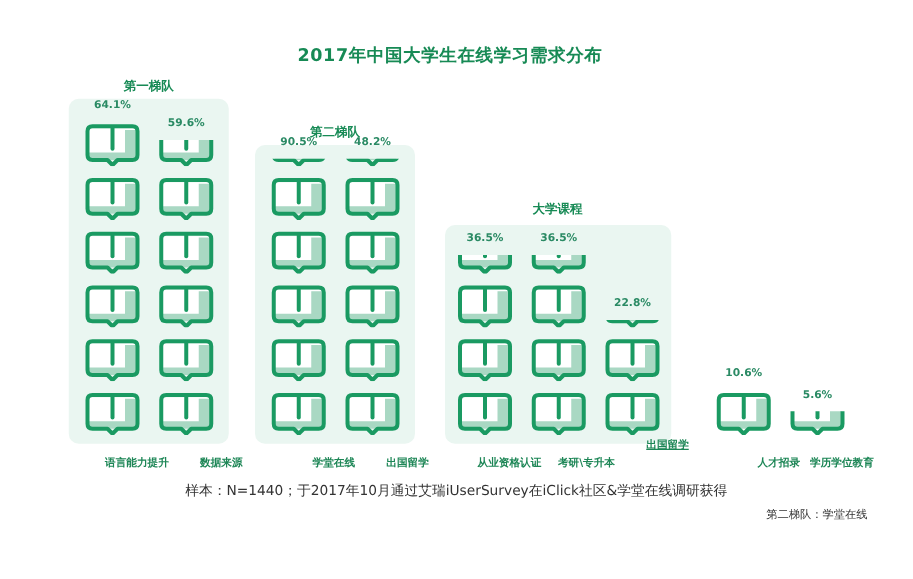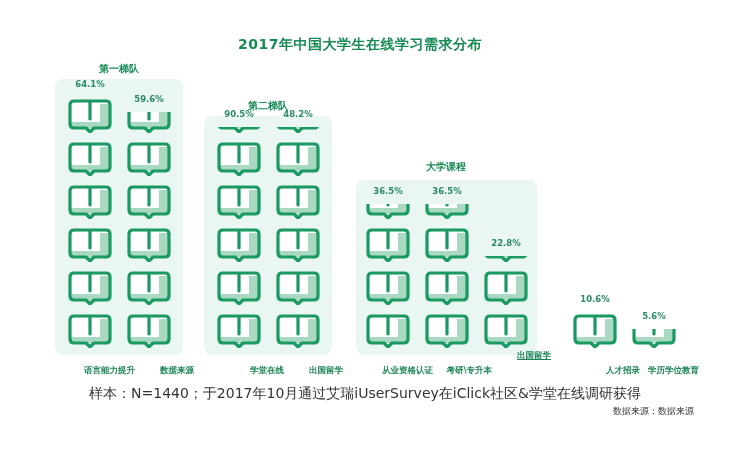--- a/index.html
+++ b/index.html
@@ -5,21 +5,21 @@
   * { margin:0; padding:0; box-sizing:border-box; }
   body { width:730px; height:463px; background:#ffffff; position:relative; overflow:hidden;
          font-family:"DejaVu Sans","Liberation Sans",sans-serif; }
   .title { position:absolute; top:36px; left:0; width:720px; text-align:center;
            font-size:14px; font-weight:bold; color:#178a55; letter-spacing:0.5px; }
   .tier-box { position:absolute; background:#eaf6f1; border-radius:8px; }
   .tier-label { position:absolute; font-size:10px; font-weight:bold; color:#178a55; text-align:center; width:120px; }
   .pct { position:absolute; font-size:8.5px; font-weight:bold; color:#2a8a64; width:60px; text-align:center; }
   .cat { position:absolute; font-size:8.5px; font-weight:bold; color:#1d8656; width:90px; text-align:right; }
   .book { position:absolute; width:48px; height:36px; overflow:hidden; }
-  .note { position:absolute; top:385px; left:0; width:730px; text-align:center; font-size:14px; color:#333; }
+  .note { position:absolute; top:385px; left:0; width:730px; text-align:center; font-size:11px; color:#333; }
   .source { position:absolute; top:405px; right:36px; font-size:9px; color:#333; }
 </style>
 </head>
 <body>
 
 <div class="title">2017年中国大学生在线学习需求分布</div>
 
 <div class="tier-box" style="left:55px;top:79px;width:128px;height:276px;"></div>
 <div class="tier-box" style="left:204px;top:116px;width:128px;height:239px;"></div>
 <div class="tier-box" style="left:356px;top:180px;width:181px;height:175px;"></div>
@@ -357,13 +357,13 @@
     <rect x="5" y="25" width="38" height="6" fill="#a9d8c3"></rect>
     <path d="M4 8 Q4 4 8 4 L40 4 Q44 4 44 8 L44 27 Q44 31 40 31 L28 31 L24 35 L20 31 L8 31 Q4 31 4 27 Z" fill="none" stroke="#1a9a62" stroke-width="3.2" stroke-linejoin="round"></path>
     <line x1="24" y1="5" x2="24" y2="22" stroke="#1a9a62" stroke-width="3.2" stroke-linecap="round"></line>
   </svg></div>
     </div>
     <div class="pct" style="left: 624px; top: 311px;">5.6%</div>
     <div class="cat" style="left: 609px; top: 365px;">学历学位教育</div>
   </div>
 
 <div class="note">样本：N=1440；于2017年10月通过艾瑞iUserSurvey在iClick社区&amp;学堂在线调研获得</div>
-<div class="source">数据来源：数据来源</div>
+<div class="source">第二梯队：学堂在线</div>
 
 </body></html>

